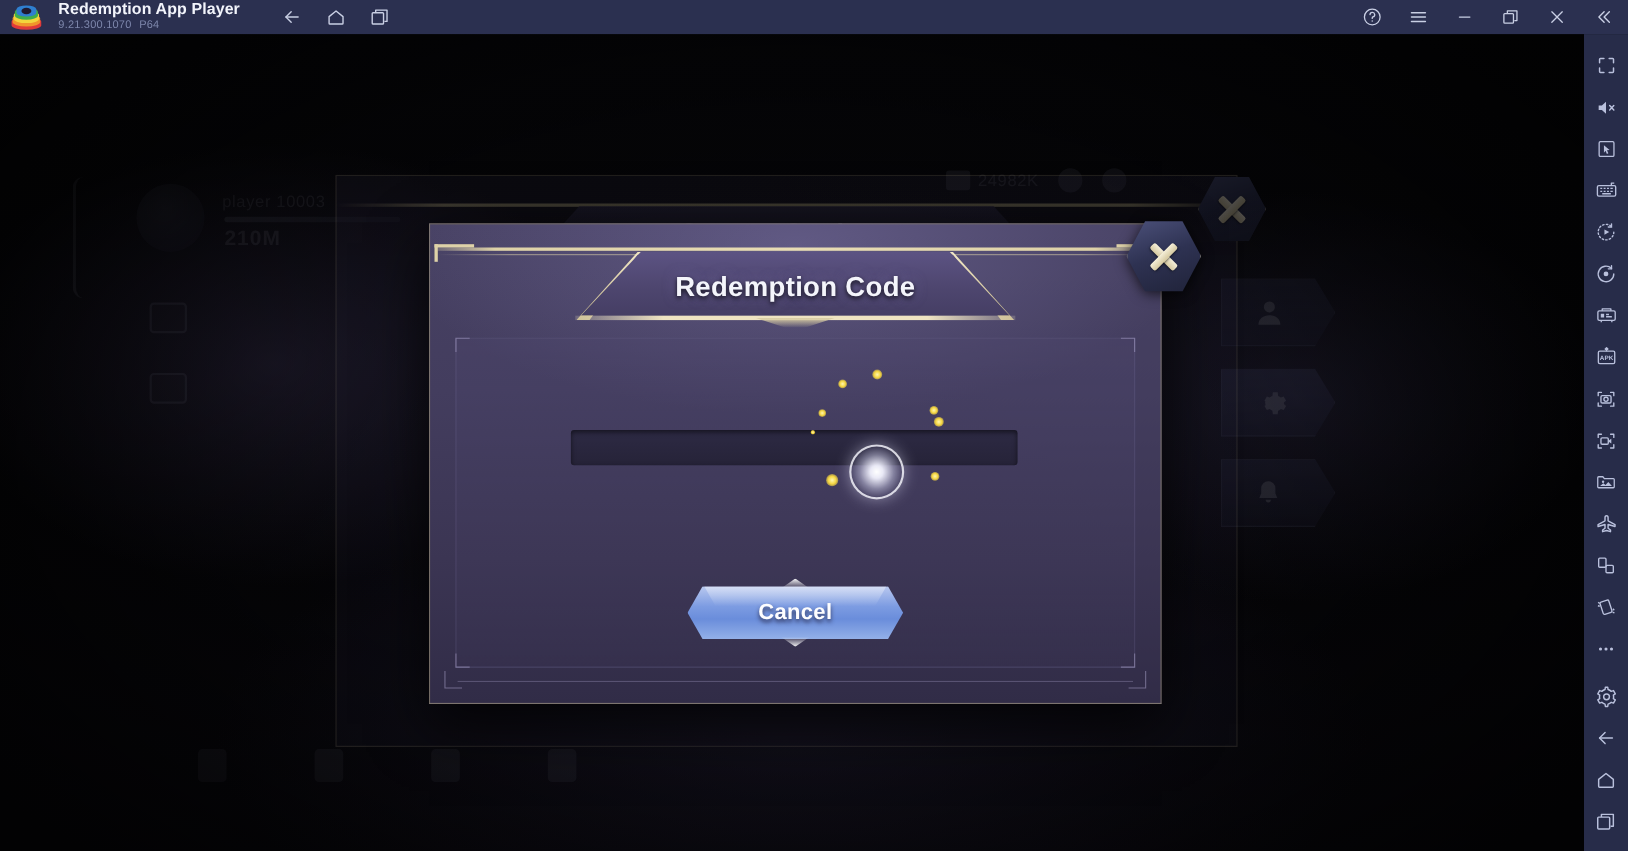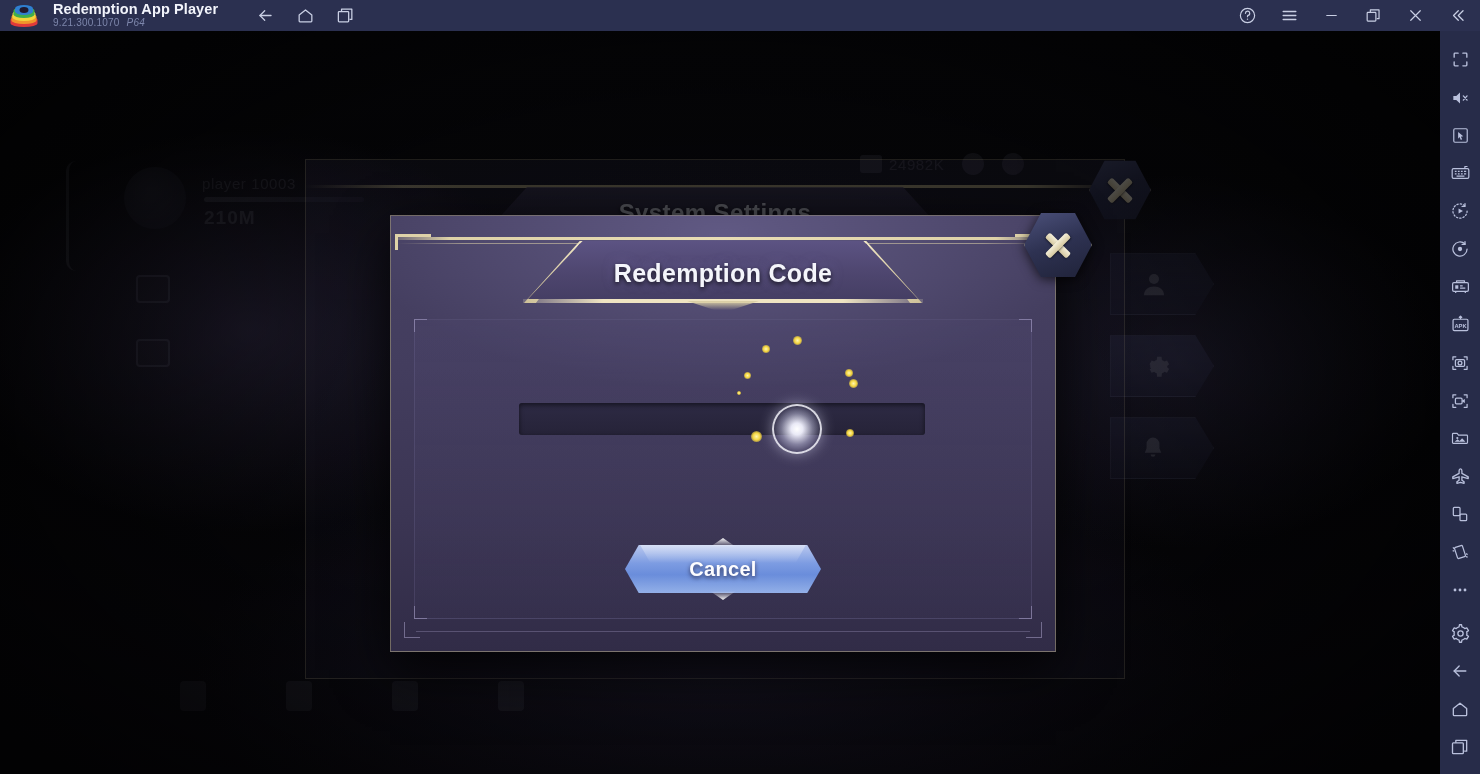--- a/index.html
+++ b/index.html
@@ -19,21 +19,21 @@
   .l1 { width:27px; height:11px; background:#e03a3a; bottom:1px; }
   .l2 { width:25px; height:11px; background:#f0952b; bottom:4px; }
   .l3 { width:23px; height:11px; background:#f2d53c; bottom:7px; }
   .l4 { width:21px; height:11px; background:#3fae4c; bottom:10px; }
   .l5 { width:18px; height:10px; background:#2f7fd0; bottom:13px; }
   .lcore { width:9px; height:6px; background:#201a30; bottom:15px; border-radius:50%; }
 
   #title-block { margin-left:14px; line-height:1.05; }
   #app-title { color:#f2f4fb; font-size:14.5px; font-weight:bold; letter-spacing:.1px; }
   #app-version { color:#7d86ab; font-size:10px; margin-top:1px; letter-spacing:.2px; }
-  #app-version .build { margin-left:7px;font-style:italic; }
+  #app-version .build { margin-left:7px; }
 
   #nav-group { display:flex; align-items:center; margin-left:32px; gap:10px; }
   .tb-btn {
     width:30px; height:26px; display:flex; align-items:center; justify-content:center;
     color:#c9cfe4; cursor:pointer;
   }
   .tb-btn svg { display:block; }
   #win-group { margin-left:auto; display:flex; align-items:center; gap:4px; padding-right:4px; }
   #win-group .tb-btn { width:38px; height:31px; }
 
@@ -162,21 +162,21 @@
   .hexbtn .xmark i {
     position:absolute; left:0; top:12px; width:30px; height:7px; border-radius:2px;
     background:linear-gradient(180deg,#f5efd9,#d6c9a0);
     box-shadow:0 1px 2px rgba(0,0,0,.5);
   }
   .hexbtn .xmark i:first-child { transform:rotate(45deg); }
   .hexbtn .xmark i:last-child { transform:rotate(-45deg); }
 
   
   #dialog {
-    position:absolute; left:390px; top:184px; width:666px; height:437px; z-index:20;
+    position:absolute; left:390px; top:172px; width:666px; height:437px; z-index:20;
   }
   #dlg-outer {
     position:absolute; inset:0;
     background:linear-gradient(180deg,#474163 0%,#433d5e 35%,#3b3553 70%,#312c47 100%);
     border:1px solid rgba(168,158,122,.55);
     box-shadow:0 18px 50px rgba(0,0,0,.75);
   }
   #dlg-sheen {
     position:absolute; left:0; top:0; width:100%; height:58%;
     background:radial-gradient(ellipse 520px 220px at 50% 8%, rgba(139,130,186,.38), transparent 70%);

